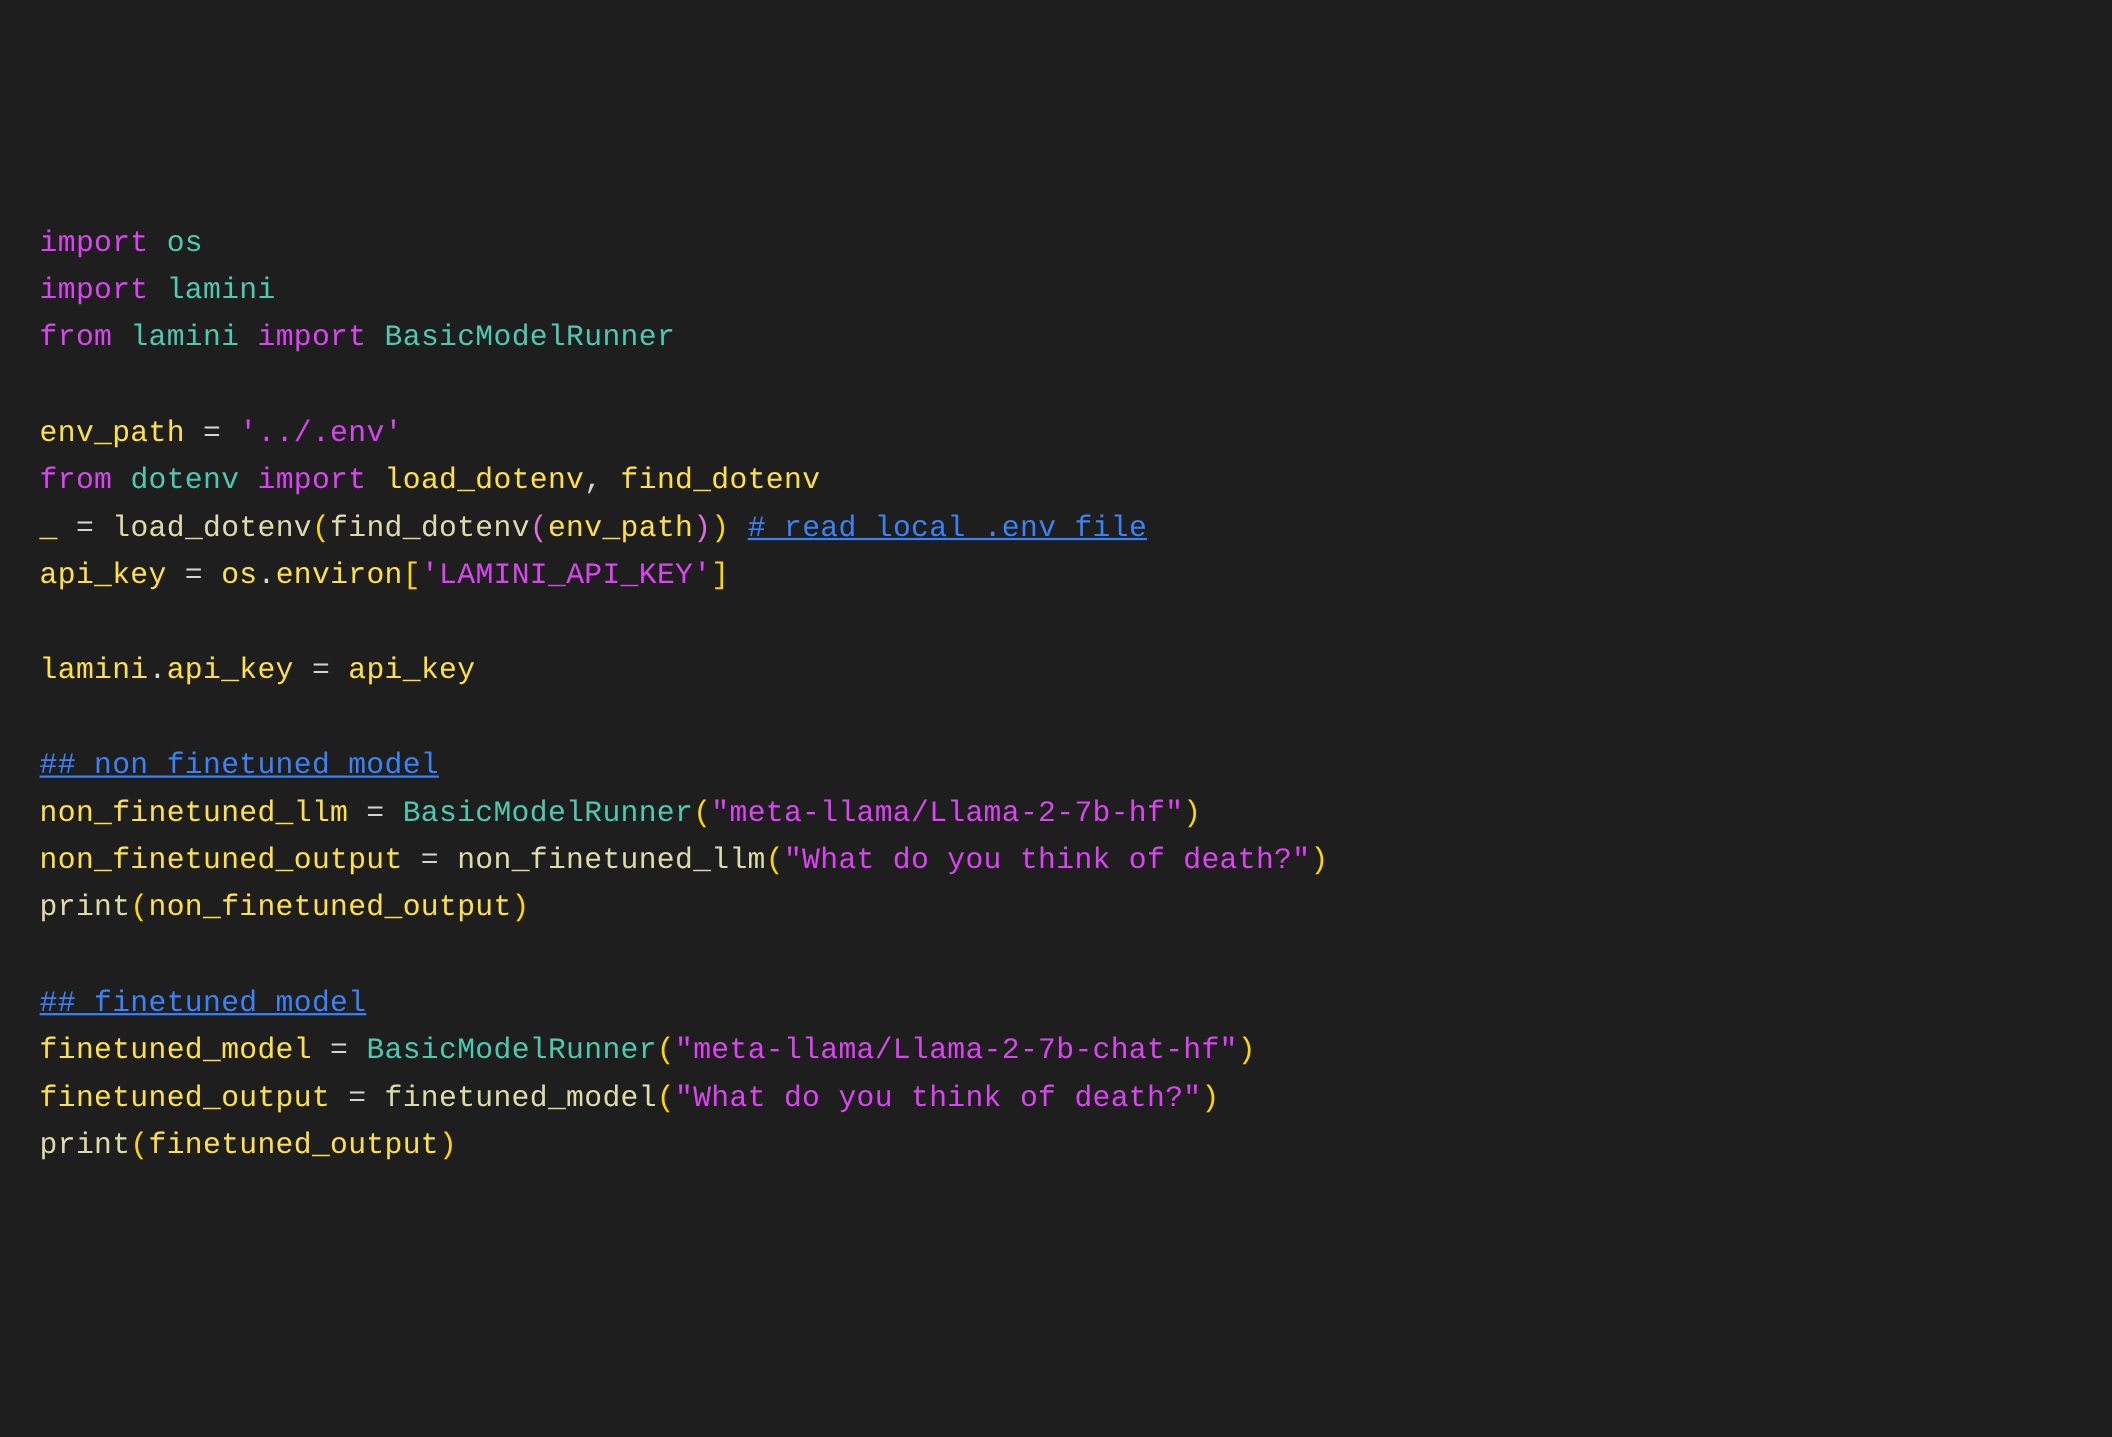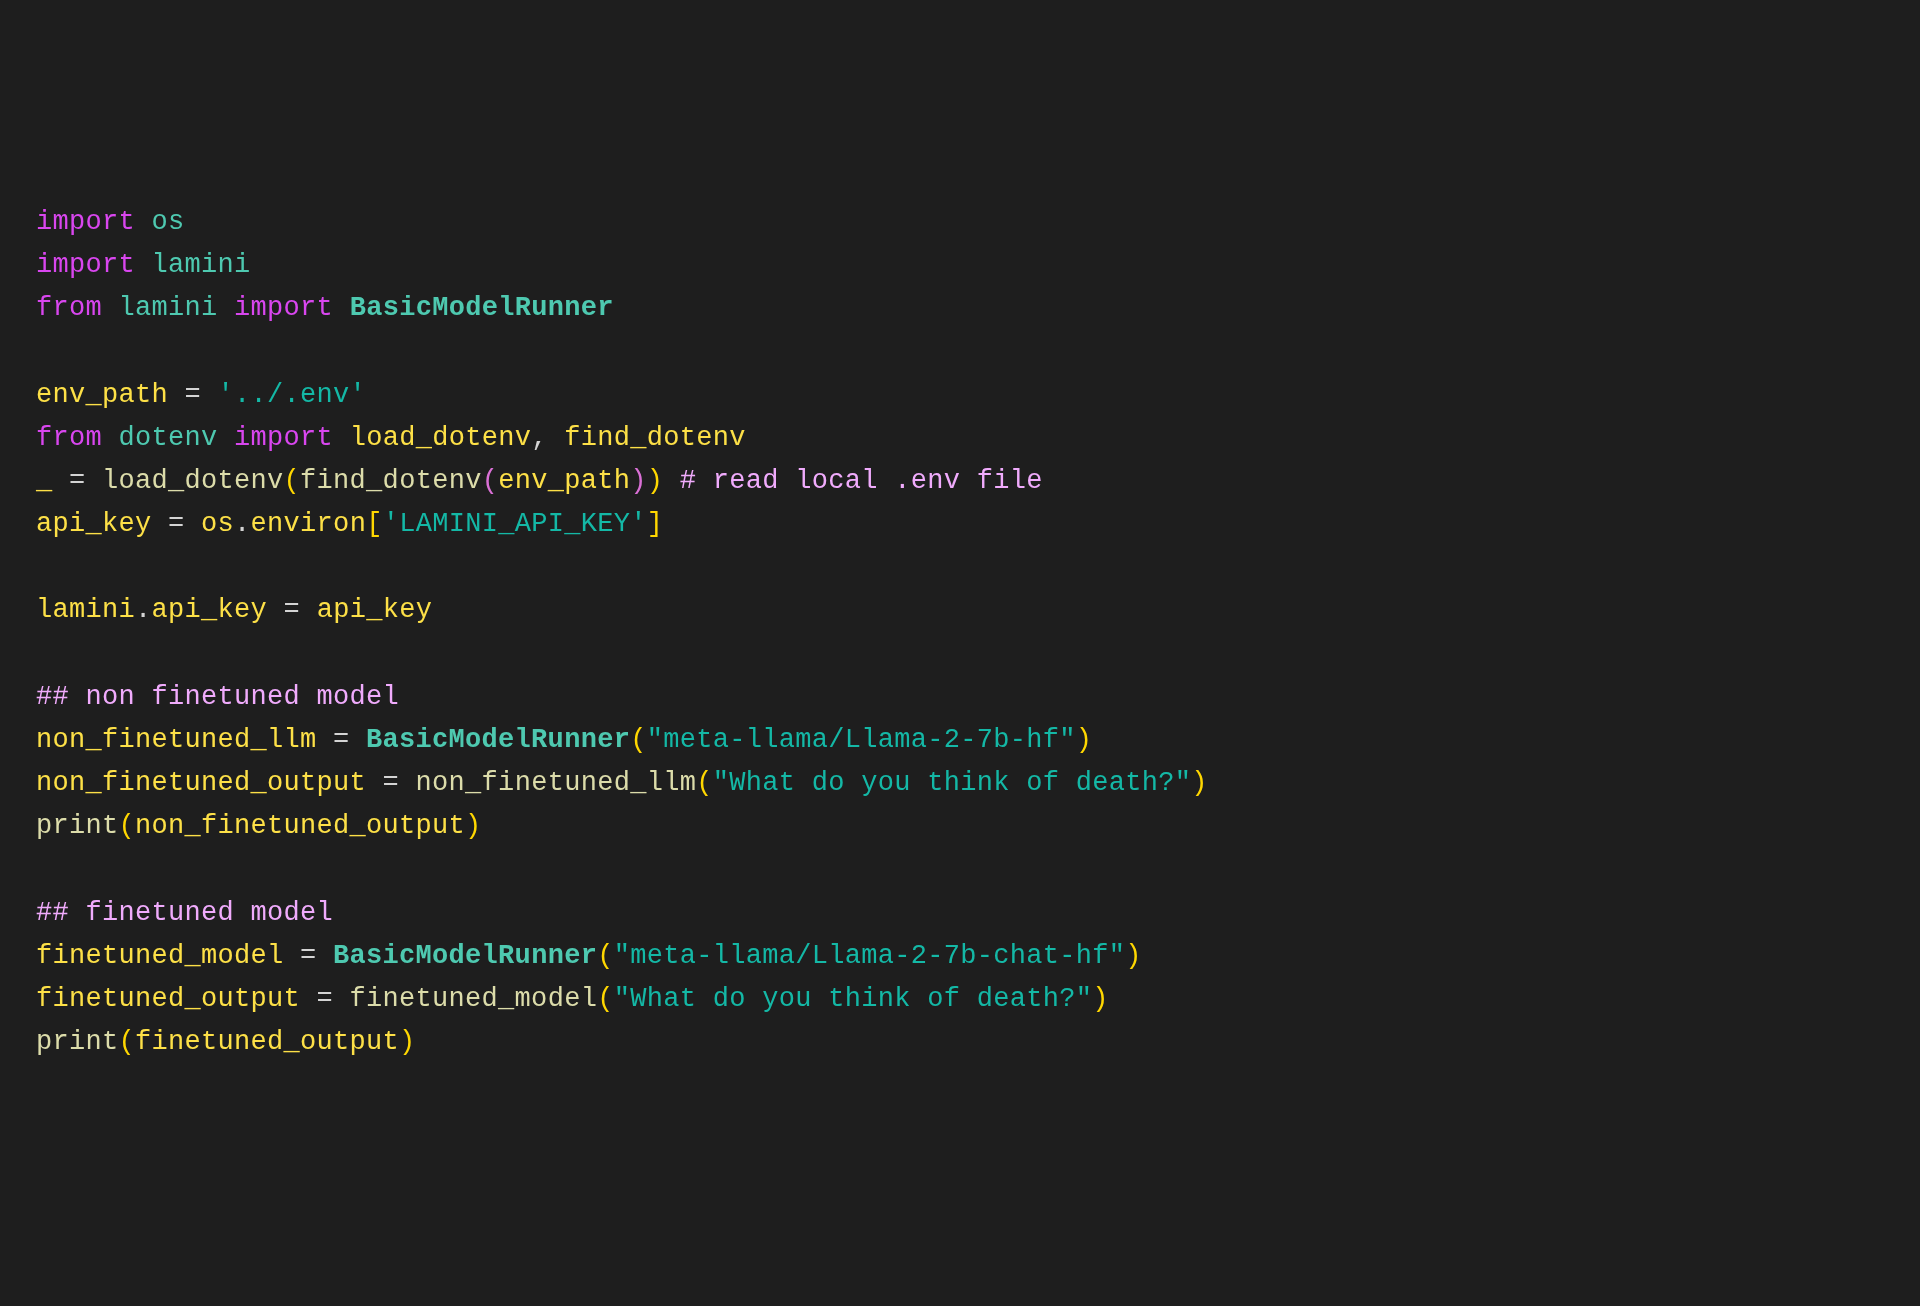--- a/index.html
+++ b/index.html
@@ -8,26 +8,26 @@
     font-family: "Consolas", "Courier New", monospace;
     font-size: 27px;
     line-height: 1.6;
     color: #d4d4d4;
     padding: 28px 36px;
     white-space: pre;
     letter-spacing: 0.3px;
   }
   .kw { color: #d946ef; }       
   .mod { color: #4ec9b0; }      
-  .cls { color: #4ec9b0; font-weight: bold; }      
+  .cls { color: #4ec9b0; }      
   .var { color: #fde047; }      
   .fn  { color: #dcdcaa; }      
   .op  { color: #d4d4d4; }      
-  .str { color: #14b8a6; }      
-  .cmt { color: #f0abfc; }      
+  .str { color: #d946ef; }      
+  .cmt { color: #3b82f6; text-decoration: underline; }      
   .par { color: #ffd700; }      
   .brk { color: #da70d6; }
   pre { font-family: inherit; }
   .line { display: block; min-height: 1.6em; }
 </style>
 </head>
 <body>
 
 
 

